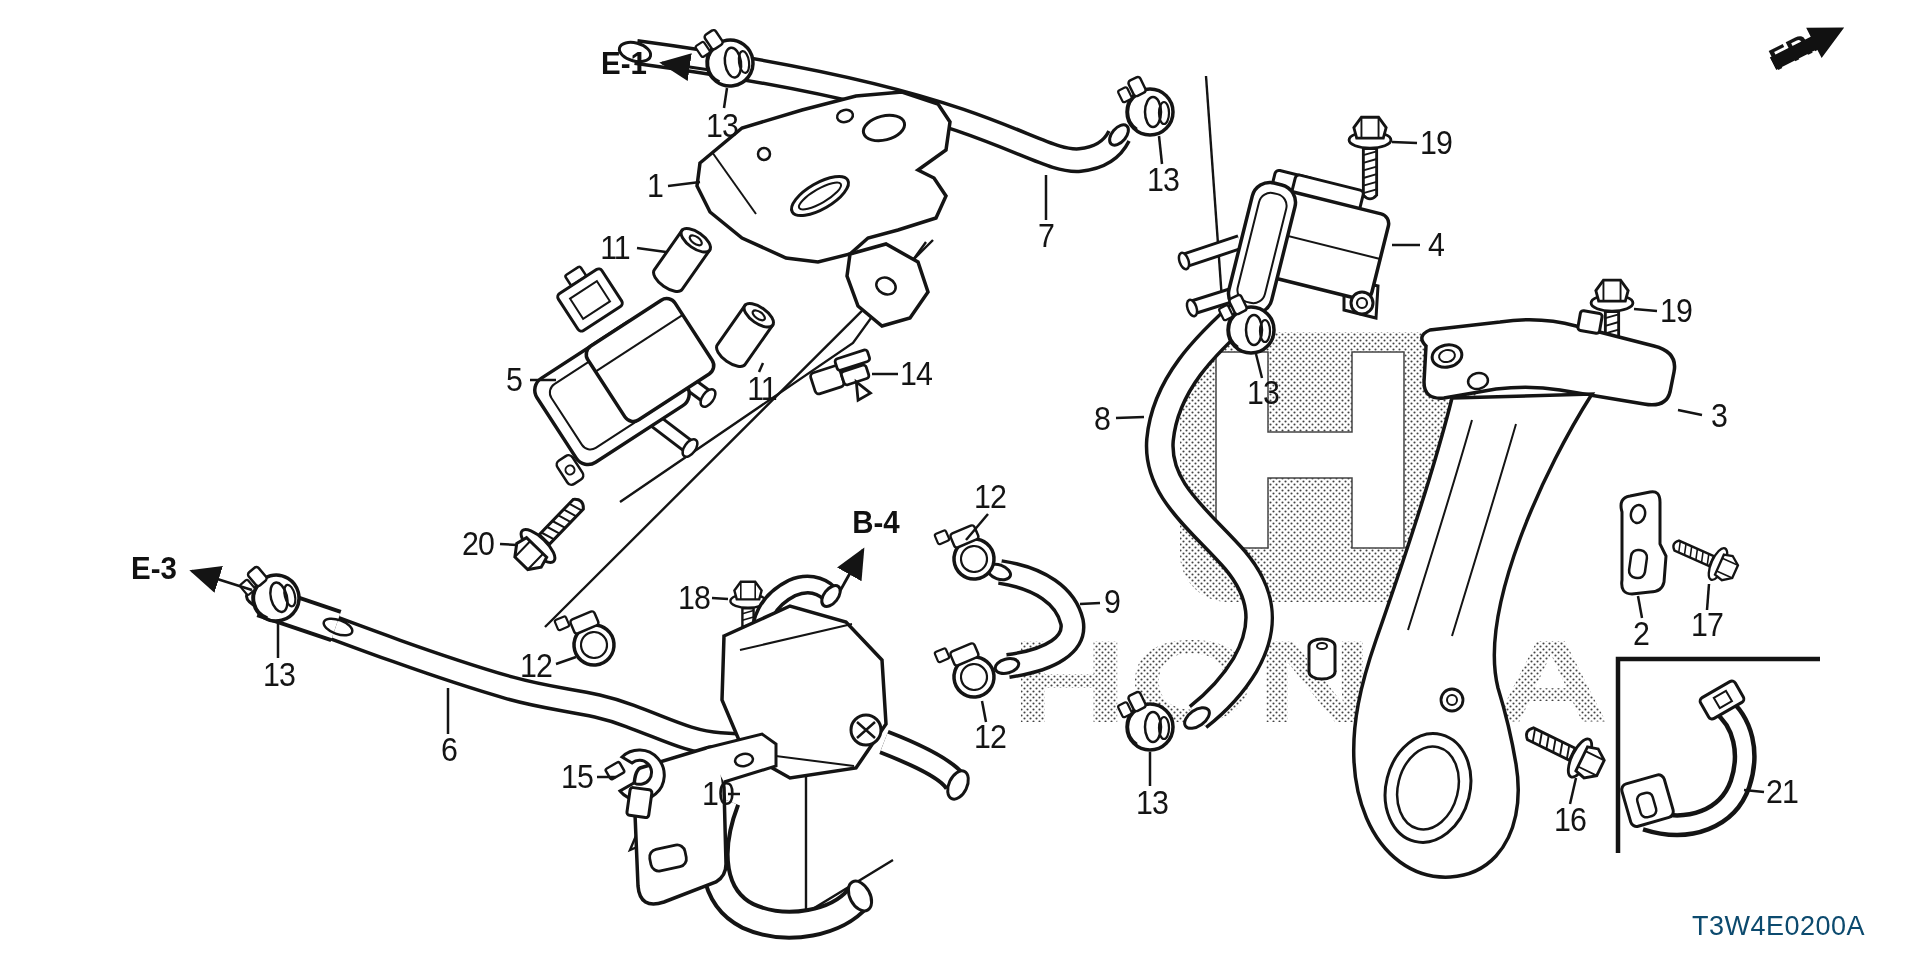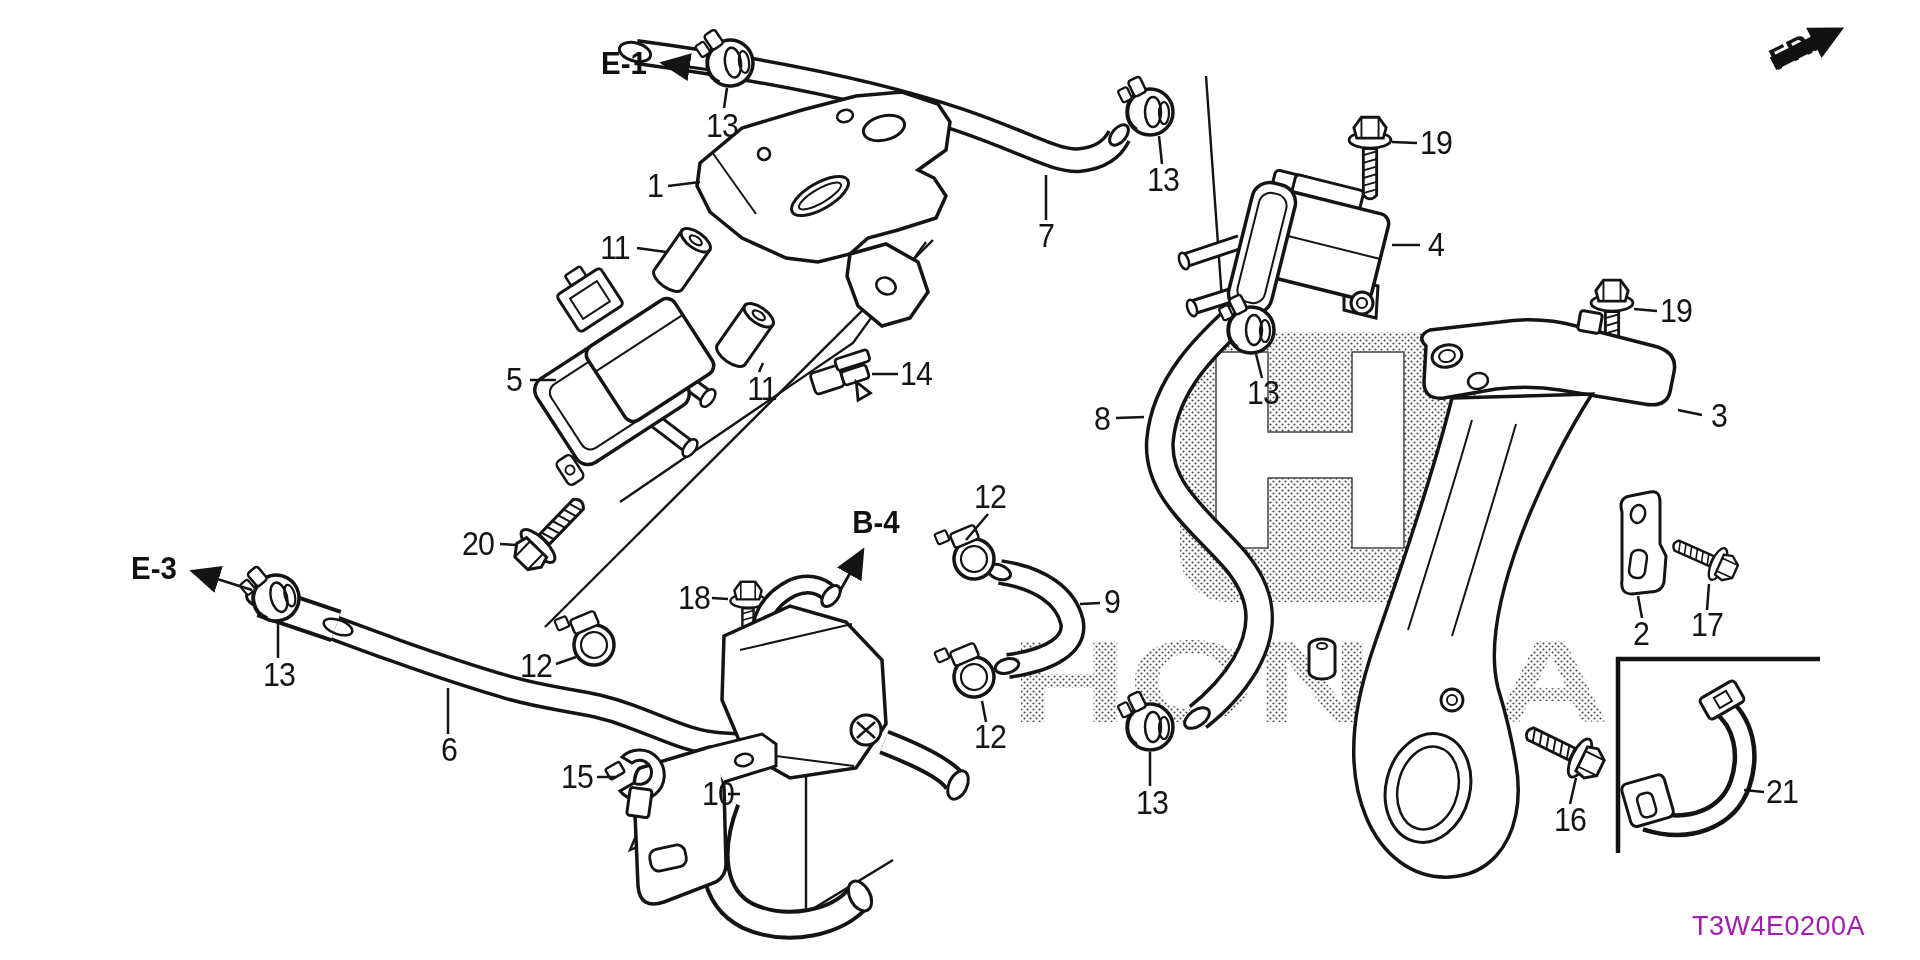--- a/index.html
+++ b/index.html
@@ -6,21 +6,21 @@
   .stage{position:relative;width:1920px;height:960px;background:#fff;overflow:hidden;
          font-family:"Liberation Sans",sans-serif;color:#141414;}
   .stage svg{position:absolute;left:0;top:0;}
   #labels-layer{position:absolute;left:0;top:0;width:100%;height:100%;pointer-events:none;}
   .part-label{position:absolute;font-size:33px;font-weight:400;color:#141414;
               transform:translate(-50%,-50%) scaleX(0.92);white-space:nowrap;letter-spacing:-1px;}
   .ref-label{position:absolute;font-size:31px;font-weight:700;color:#111;
              transform:translate(-50%,-50%) scaleX(0.95);white-space:nowrap;}
   .fr-group{position:absolute;left:1772px;top:44px;display:flex;align-items:center;gap:6px;
             font-weight:700;font-size:31px;transform:rotate(-27deg);transform-origin:left center;}
-  .diagram-code{position:absolute;right:55px;bottom:18px;font-size:27px;letter-spacing:0.5px;color:#a21caf;}
+  .diagram-code{position:absolute;right:55px;bottom:18px;font-size:27px;letter-spacing:0.5px;color:#0c4a6e;}
   .leader{stroke:#141414;stroke-width:2.5;}
   .refarrow{stroke:#141414;stroke-width:2.8;}
   
   .art path,.art rect,.art circle,.art ellipse,.art polygon{vector-effect:none;}
 </style>
 </head>
 <body>
 
 <div class="stage">
 

